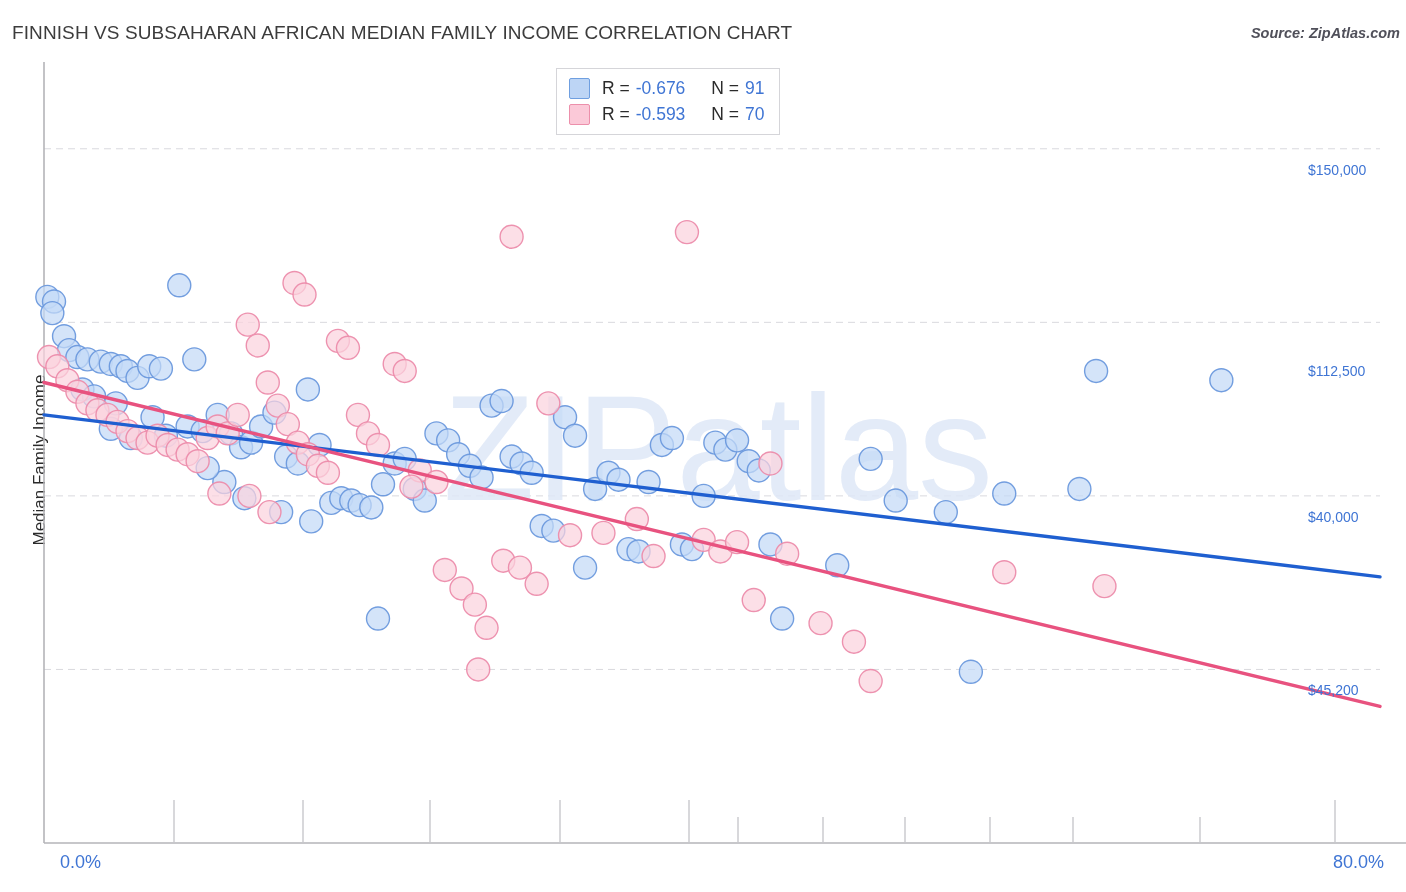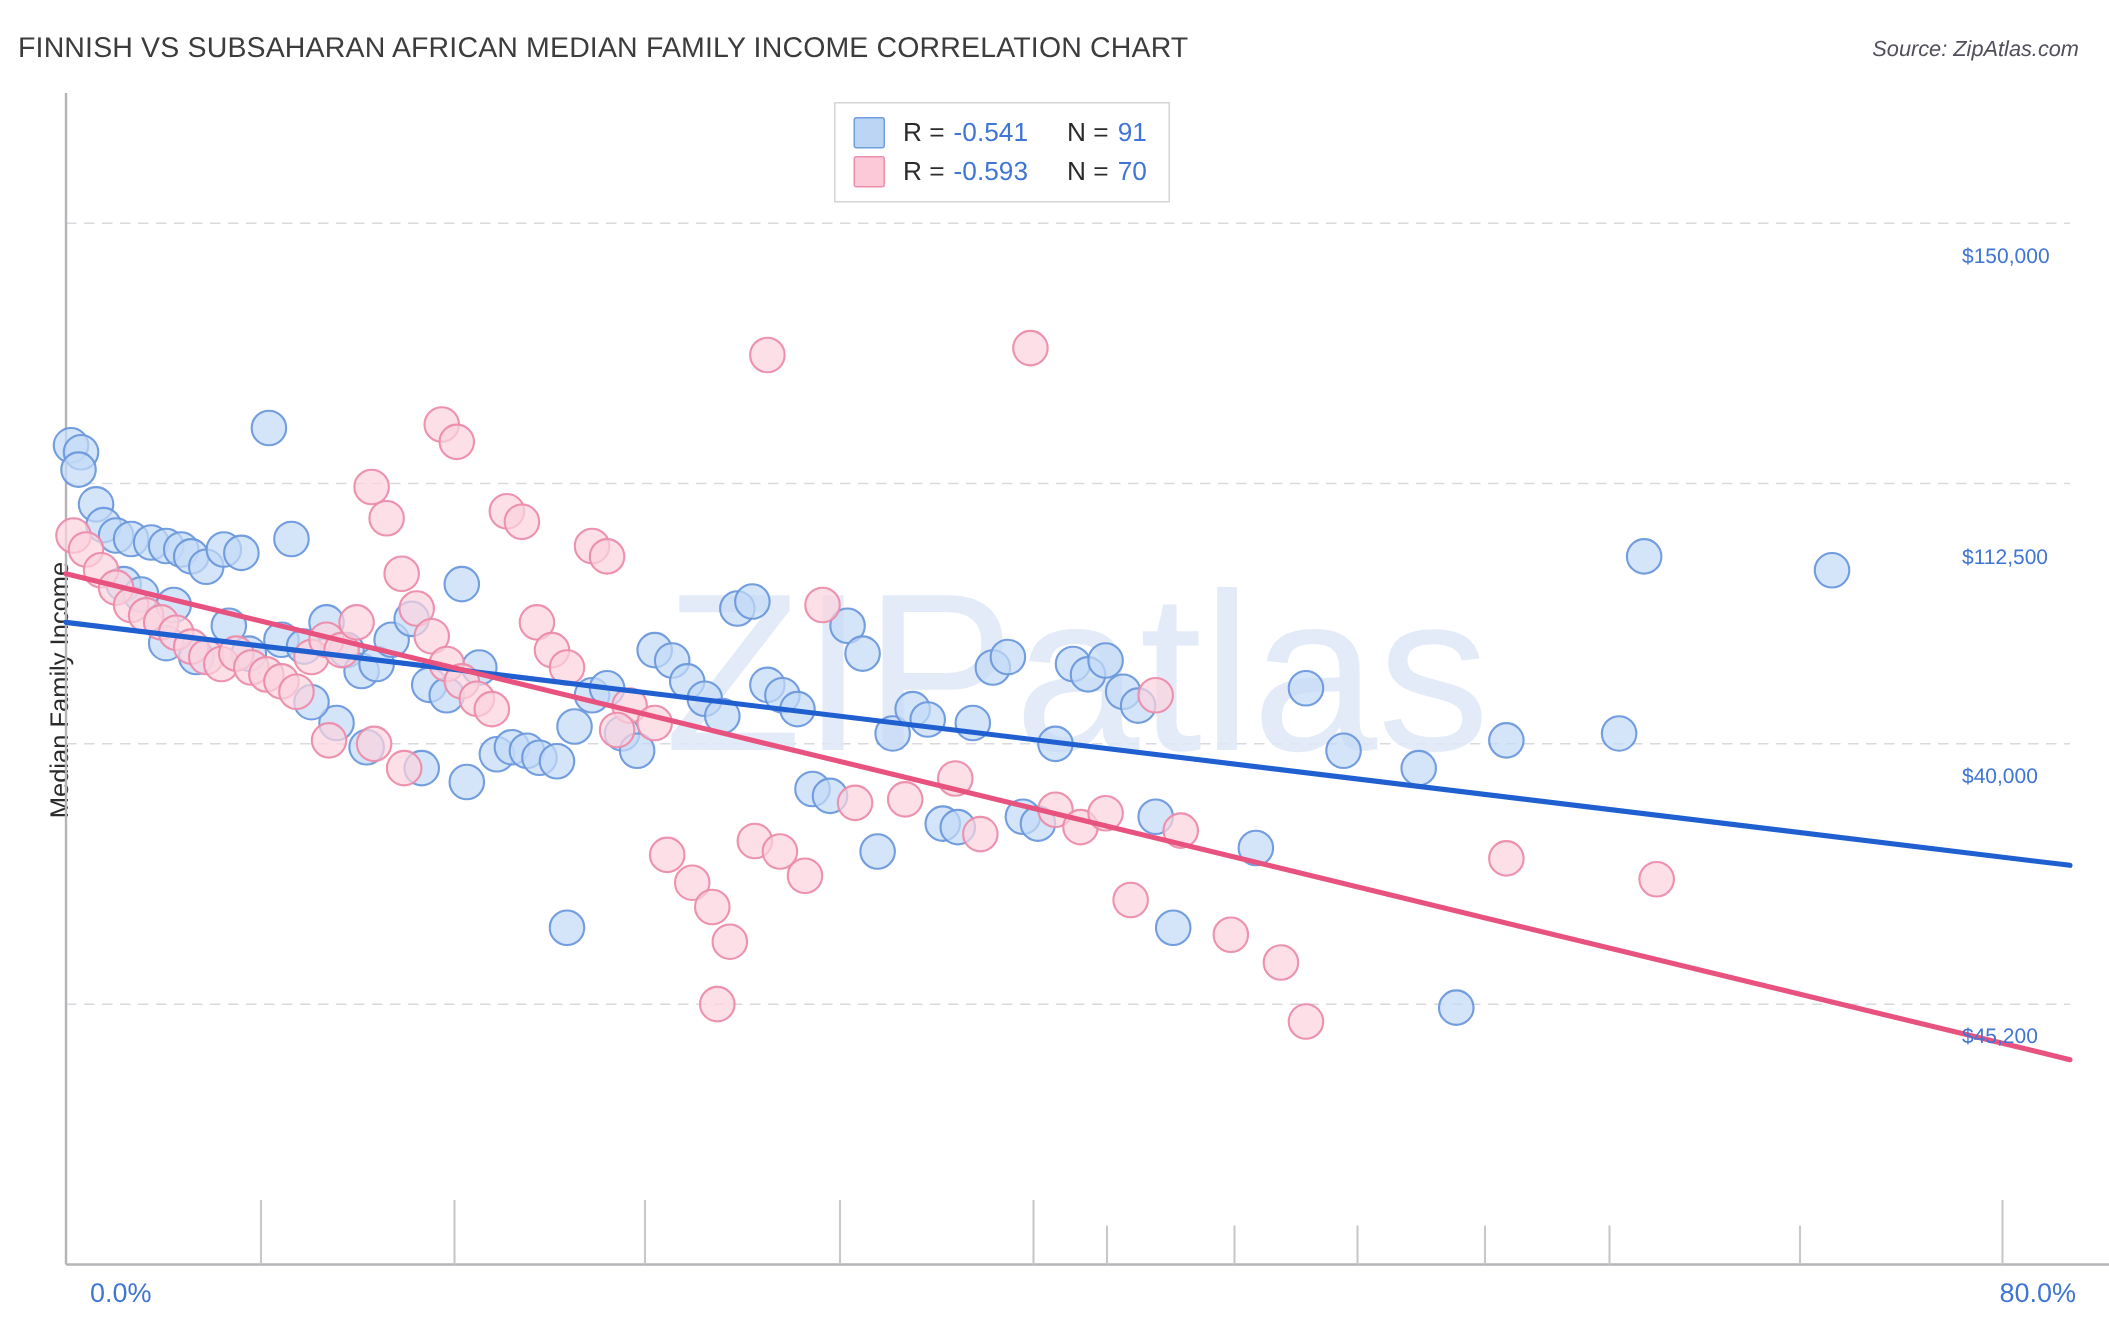--- a/index.html
+++ b/index.html
@@ -24,26 +24,27 @@
     position: absolute;
     left: 12px;
     top: 22px;
     font-size: 19px;
     color: #3c3c3c;
     letter-spacing: 0.1px;
     white-space: nowrap;
   }
   .chart-source {
     position: absolute;
-    right: 20px;
+    right: 6px;
     top: 25px;
     font-size: 14.5px;
     font-style: italic;
     color: #50505a;
     white-space: nowrap;
+    font-weight: bold;
   }
   .y-axis-title {
     position: absolute;
     left: -80px;
     top: 450px;
     width: 240px;
     text-align: center;
     transform: rotate(-90deg);
     font-size: 17px;
     color: #2b2b2b;
@@ -338,21 +339,21 @@
     </div>
   <div id="x-tick-labels">
       <div class="xtick-label" style="left: 60px;">0.0%</div>
       <div class="xtick-label" style="left: 1333px;">80.0%</div>
     </div>
 
   <div id="stats-legend">
       <div class="stats-row">
         <span class="stats-swatch sw-blue"></span>
         <span class="stats-lbl">R =</span>
-        <span class="stats-val">-0.541</span>
+        <span class="stats-val">-0.676</span>
         <span class="stats-n">N =</span>
         <span class="stats-val">91</span>
       </div>
       <div class="stats-row">
         <span class="stats-swatch sw-pink"></span>
         <span class="stats-lbl">R =</span>
         <span class="stats-val">-0.593</span>
         <span class="stats-n">N =</span>
         <span class="stats-val">70</span>
       </div>

